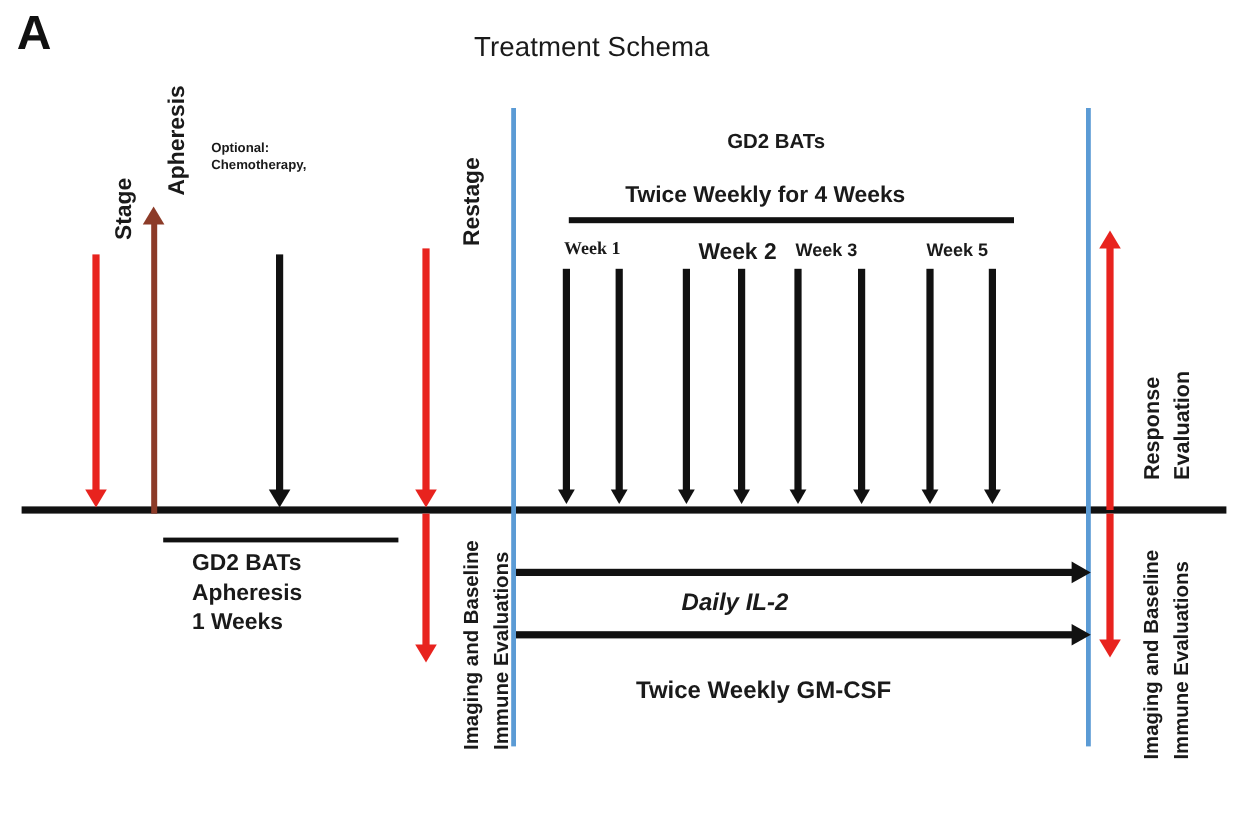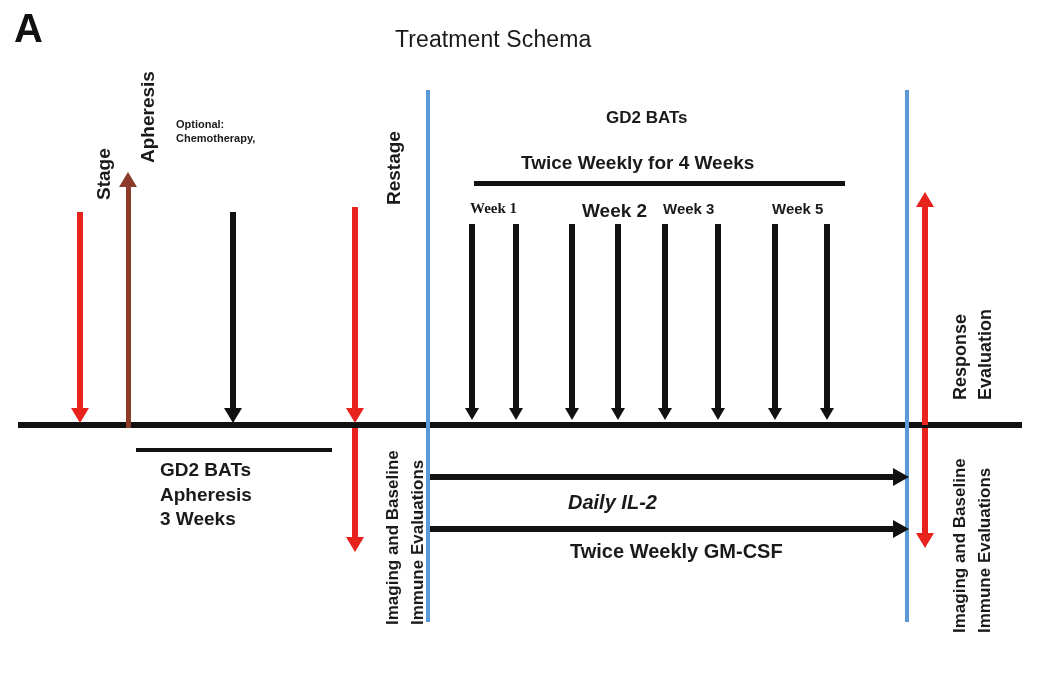--- a/index.html
+++ b/index.html
@@ -80,21 +80,21 @@
   <div class="abs tri tri-down-blk" style="left:224px;top:408px;"></div>
 
   <div class="abs vtext" style="left:383px;top:205px;font-size:19px;">Restage</div>
   <div class="abs redshaft" style="left:352px;top:207px;width:6px;height:203px;"></div>
   <div class="abs tri tri-down-red" style="left:346px;top:408px;"></div>
 
   <div class="abs hbar" style="left:136px;top:448px;width:196px;height:4px;"></div>
   <div class="abs blk" style="left:160px;top:458px;font-size:19px;">
     <div>GD2 BATs</div>
     <div>Apheresis</div>
-    <div>3 Weeks</div>
+    <div>1 Weeks</div>
   </div>
 
   <div class="abs redshaft" style="left:352px;top:428px;width:6px;height:112px;"></div>
   <div class="abs tri tri-down-red" style="left:346px;top:537px;"></div>
   <div class="abs vtext" style="left:383px;top:625px;font-size:17px;">Imaging and Baseline</div>
   <div class="abs vtext" style="left:408px;top:625px;font-size:17px;">Immune Evaluations</div>
 
   <div class="abs htext" style="left:606px;top:108px;font-size:17px;">GD2 BATs</div>
   <div class="abs htext" style="left:521px;top:152px;font-size:19px;">Twice Weekly for 4 Weeks</div>
   <div class="abs hbar" style="left:474px;top:181px;width:371px;height:5px;"></div>
@@ -127,21 +127,21 @@
 
   <div class="abs vshaft" style="left:824px;top:224px;width:6px;height:186px;"></div>
   <div class="abs tri tri-down-blk-sm" style="left:820px;top:408px;"></div>
 
   <div class="abs hbar" style="left:430px;top:474px;width:470px;height:6px;"></div>
   <div class="abs tri tri-right-blk" style="left:893px;top:468px;"></div>
   <div class="abs htext" style="left:568px;top:491px;font-size:20px;font-style:italic;">Daily IL-2</div>
 
   <div class="abs hbar" style="left:430px;top:526px;width:470px;height:6px;"></div>
   <div class="abs tri tri-right-blk" style="left:893px;top:520px;"></div>
-  <div class="abs htext" style="left:530px;top:540px;font-size:20px;margin-left:40px;">Twice Weekly GM-CSF</div>
+  <div class="abs htext" style="left:530px;top:565px;font-size:20px;">Twice Weekly GM-CSF</div>
 
   <div class="abs redshaft" style="left:922px;top:205px;width:6px;height:220px;"></div>
   <div class="abs tri tri-up-red" style="left:916px;top:192px;"></div>
   <div class="abs vtext" style="left:950px;top:400px;font-size:18px;">Response</div>
   <div class="abs vtext" style="left:975px;top:400px;font-size:18px;">Evaluation</div>
 
   <div class="abs redshaft" style="left:922px;top:428px;width:6px;height:108px;"></div>
   <div class="abs tri tri-down-red" style="left:916px;top:533px;"></div>
   <div class="abs vtext" style="left:950px;top:633px;font-size:17px;">Imaging and Baseline</div>
   <div class="abs vtext" style="left:975px;top:633px;font-size:17px;">Immune Evaluations</div>

